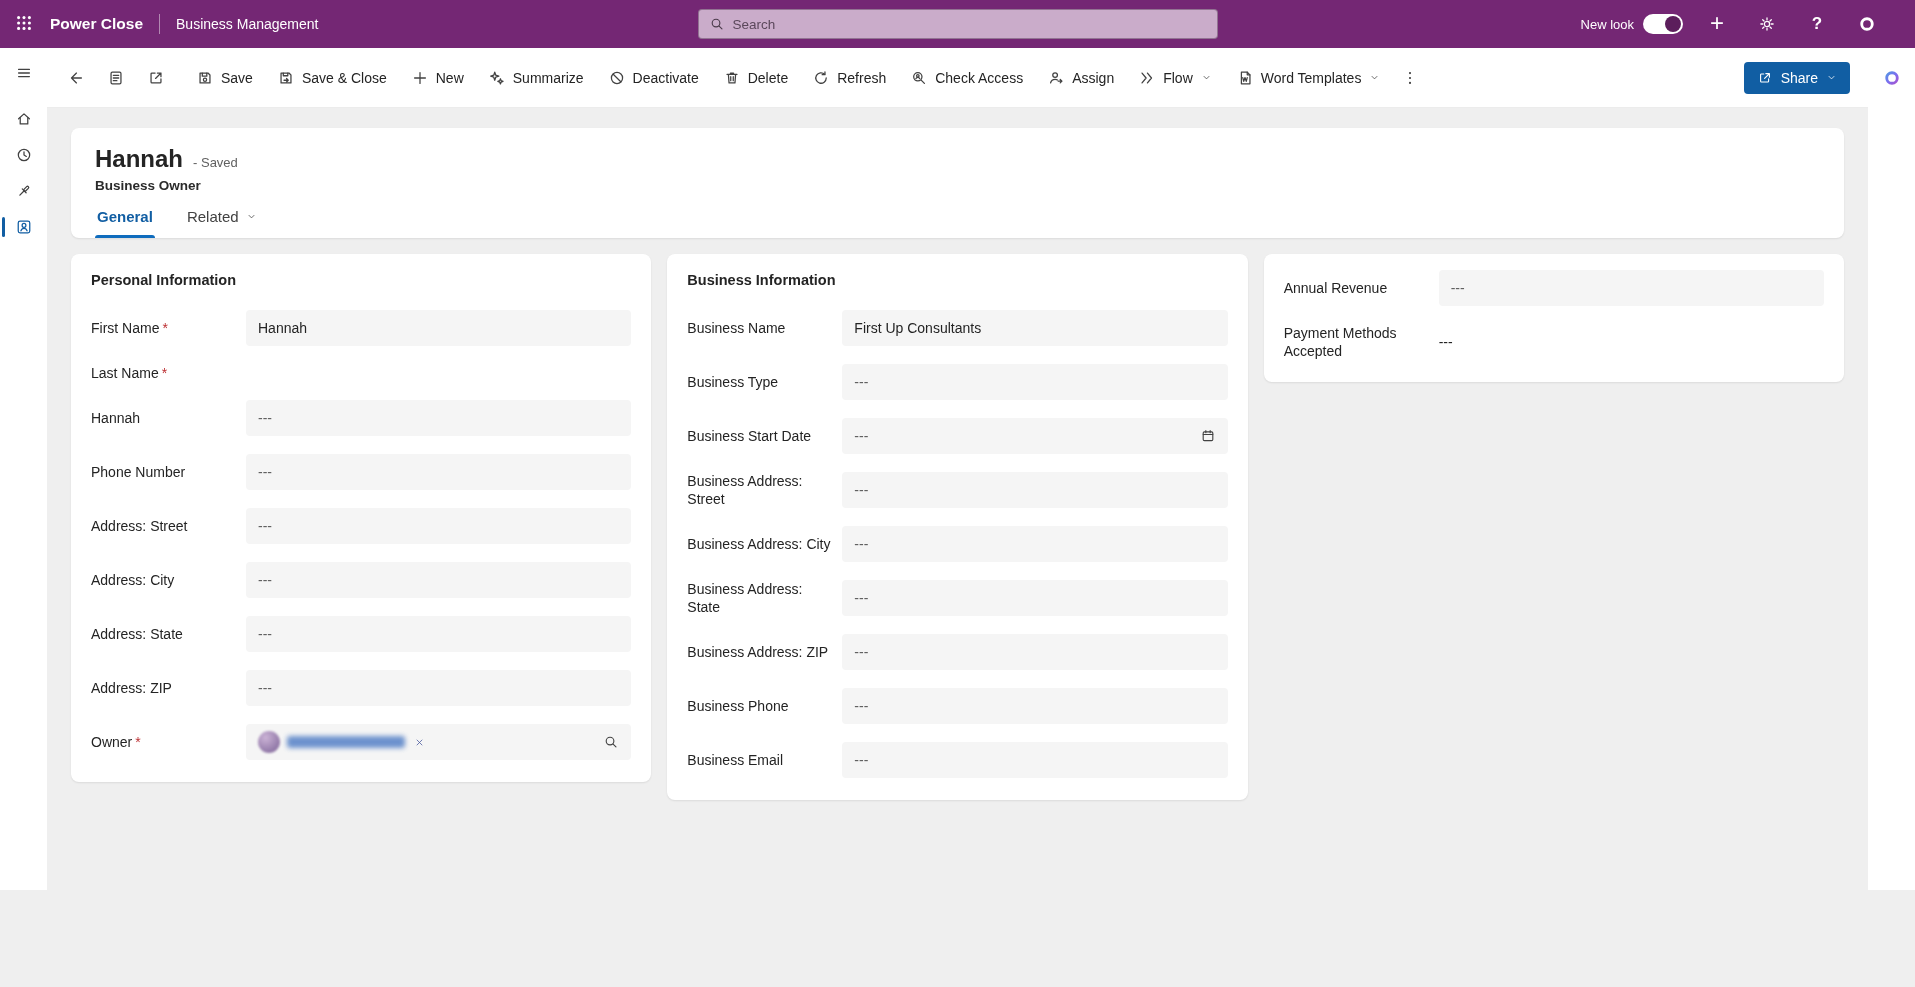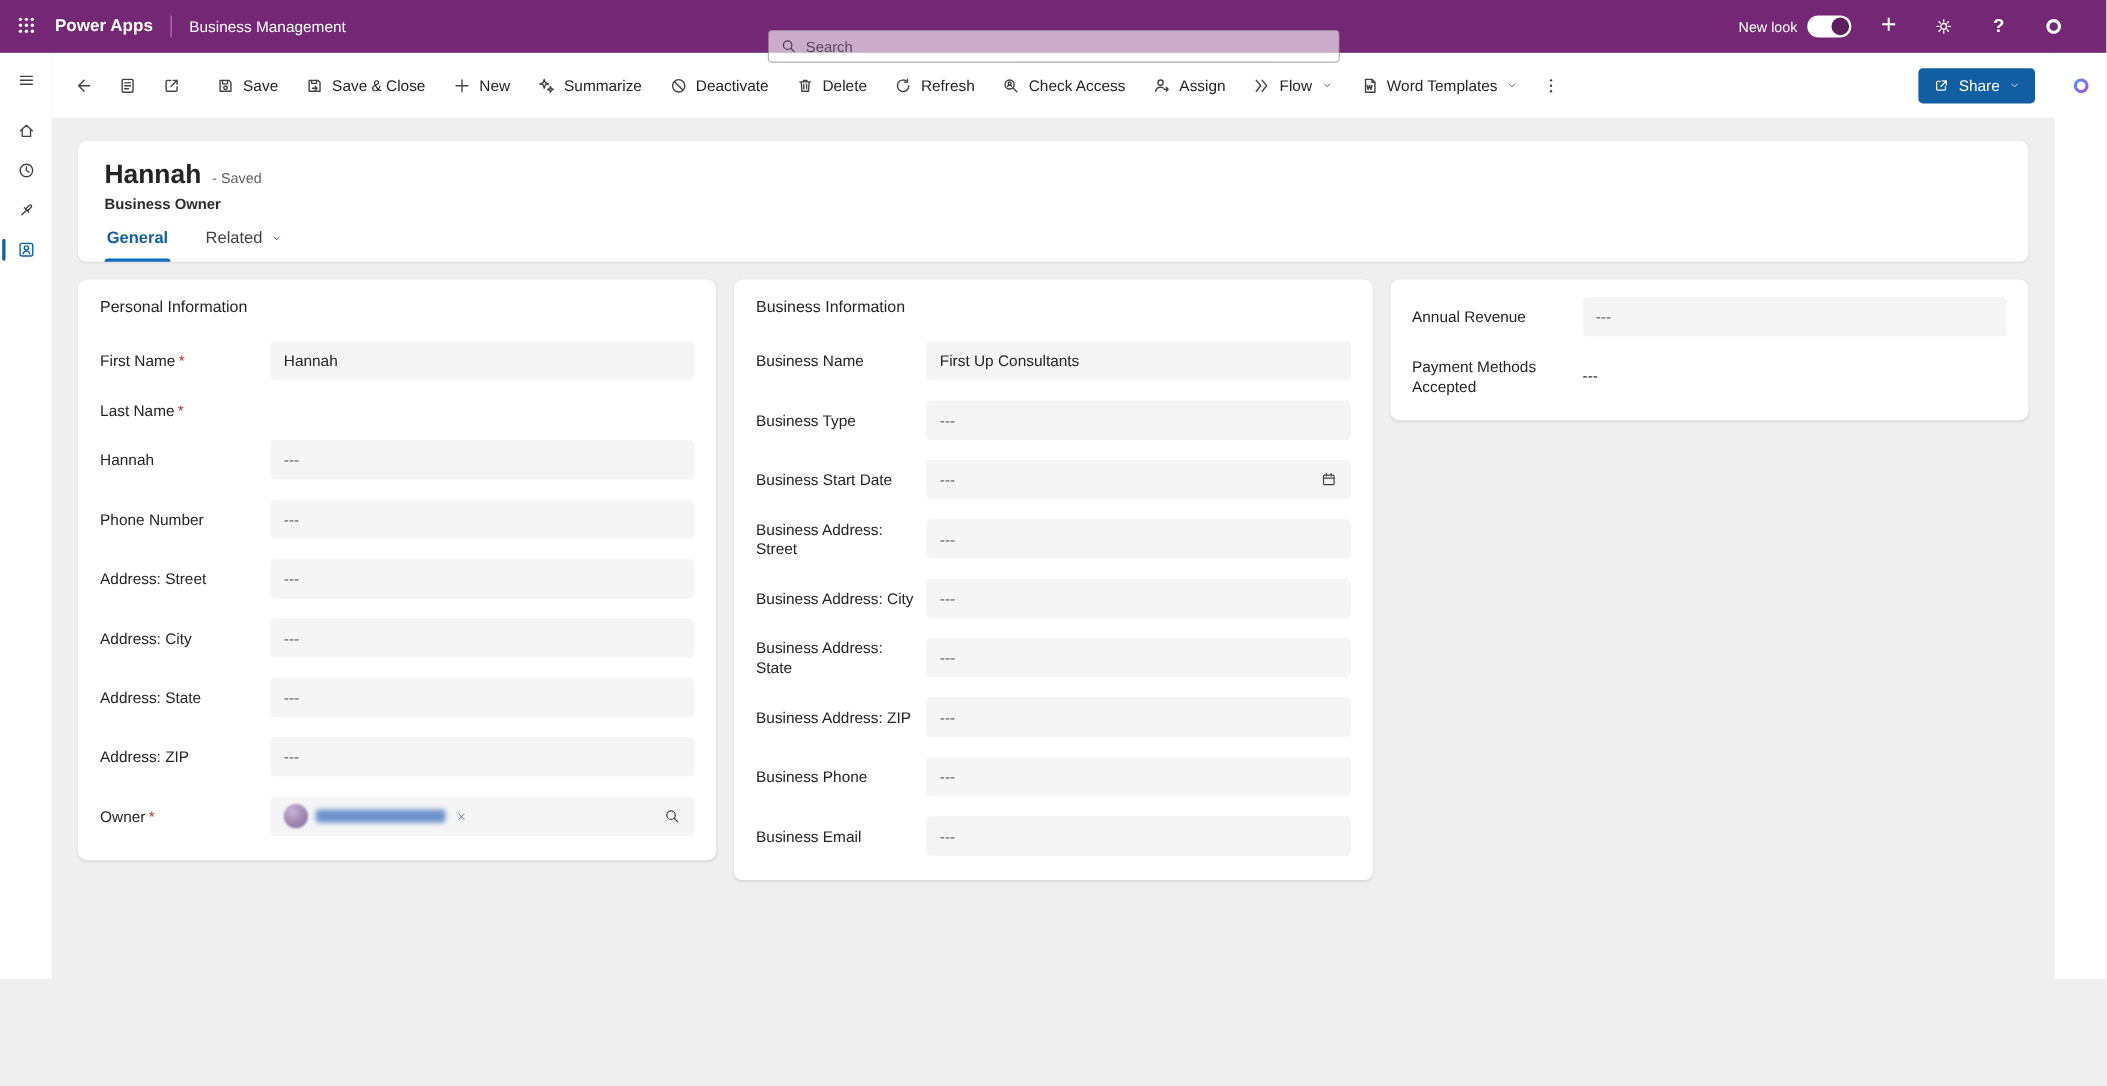--- a/index.html
+++ b/index.html
@@ -6,21 +6,21 @@
   html,body { width:1915px; height:987px; overflow:hidden; }
   body { font-family:"Liberation Sans", sans-serif; background:#efefef; color:#242424; }
   button { font-family:inherit; border:none; background:transparent; cursor:pointer; color:inherit; }
 
   
   .topbar { position:relative; display:flex; align-items:center; height:48px; background:#742774; color:#fff; padding-right:14px; }
   .waffle-btn { width:48px; height:48px; display:grid; place-items:center; }
   .brand { font-size:15.5px; font-weight:700; margin-left:2px; white-space:nowrap; }
   .top-divider { width:1px; height:20px; background:rgba(255,255,255,.45); margin:0 16px; }
   .app-name { font-size:14px; white-space:nowrap; }
-  .top-search { position:absolute; left:50%; top:27px; transform:translateX(-50%); width:520px; height:30px;
+  .top-search { position:absolute; left:50%; top:9px; transform:translateX(-50%); width:520px; height:30px;
     background:rgba(255,255,255,.62); border:1px solid rgba(40,10,40,.35); border-radius:4px;
     display:flex; align-items:center; gap:8px; padding:0 10px; color:#4a3a4a; }
   .top-search input { flex:1; border:none; background:transparent; outline:none; font-size:13.5px; color:#3a2a3a; }
   .top-search input::placeholder { color:#5b485b; }
   .top-right { display:flex; align-items:center; gap:18px; margin-left:auto; }
   .newlook { display:flex; align-items:center; gap:9px; font-size:13px; }
   .toggle { width:40px; height:20px; border-radius:10px; background:#fff; position:relative; }
   .toggle .knob { position:absolute; top:2px; right:2px; width:16px; height:16px; border-radius:50%; background:#5c1e5c; }
   .top-icon-btn { width:32px; height:32px; display:grid; place-items:center; color:#fff; border-radius:4px; }
   .plus-glyph { font-size:24px; font-weight:300; line-height:1; margin-top:-3px; }
@@ -63,21 +63,21 @@
   .record-status { font-size:13px; color:#616161; }
   .record-entity { font-size:13.5px; font-weight:700; color:#2b2b2b; margin-top:5px; }
   .tabs { display:flex; gap:30px; margin-top:15px; }
   .tab { position:relative; display:flex; align-items:center; gap:7px; font-size:15px; color:#424242; padding:0 2px 13px; }
   .tab.active { color:#115ea3; font-weight:600; }
   .tab.active::after { content:''; position:absolute; left:0; right:0; bottom:0; height:3px; border-radius:3px 3px 0 0; background:#0f6cbd; }
   .tab .icw { color:#424242; }
 
   .columns { display:flex; gap:16px; margin-top:16px; align-items:flex-start; }
   .section-card { flex:1; background:#fff; border-radius:8px; box-shadow:0 1px 2px rgba(0,0,0,.09); padding:16px 20px 4px; }
-  .section-title { font-size:14.5px; font-weight:400; color:#242424; margin:2px 0 22px; }
+  .section-title { font-size:14.5px; font-weight:700; color:#242424; margin:2px 0 22px; }
 
   .field-row { display:flex; align-items:center; margin-bottom:18px; }
   .field-label { flex:0 0 155px; font-size:14px; color:#242424; line-height:18px; padding-right:10px; }
   .req { color:#bc2f32; margin-left:3px; }
   .field-control { flex:1; min-width:0; }
   .input-box { height:36px; background:#f5f5f5; border-radius:4px; display:flex; align-items:center; gap:8px; padding:0 12px; font-size:14px; color:#242424; }
   .input-box .ph { color:#616161; }
   .input-box.between { justify-content:space-between; }
   .field-icon { color:#424242; display:flex; }
   .plain-value { font-size:14px; color:#242424; }
@@ -100,21 +100,21 @@
           <circle cx="16" cy="4" r="1.7"></circle>
         <circle cx="4" cy="10" r="1.7"></circle>
           <circle cx="10" cy="10" r="1.7"></circle>
           <circle cx="16" cy="10" r="1.7"></circle>
         <circle cx="4" cy="16" r="1.7"></circle>
           <circle cx="10" cy="16" r="1.7"></circle>
           <circle cx="16" cy="16" r="1.7"></circle>
       </svg>
     </span>
   </button>
-  <span class="brand">Power Apps</span>
+  <span class="brand">Power Close</span>
   <span class="top-divider"></span>
   <span class="app-name">Business Management</span>
 
   <div class="top-search">
     <span style="display:flex;color:#4a3a4a;">
       <svg class="ic-md" viewBox="0 0 20 20" fill="none" stroke="currentColor" stroke-width="1.4" stroke-linecap="round">
         <circle cx="8.8" cy="8.8" r="4.8"></circle>
           <path d="M12.6 12.6 16.2 16.2"></path>
       </svg>
     </span>

